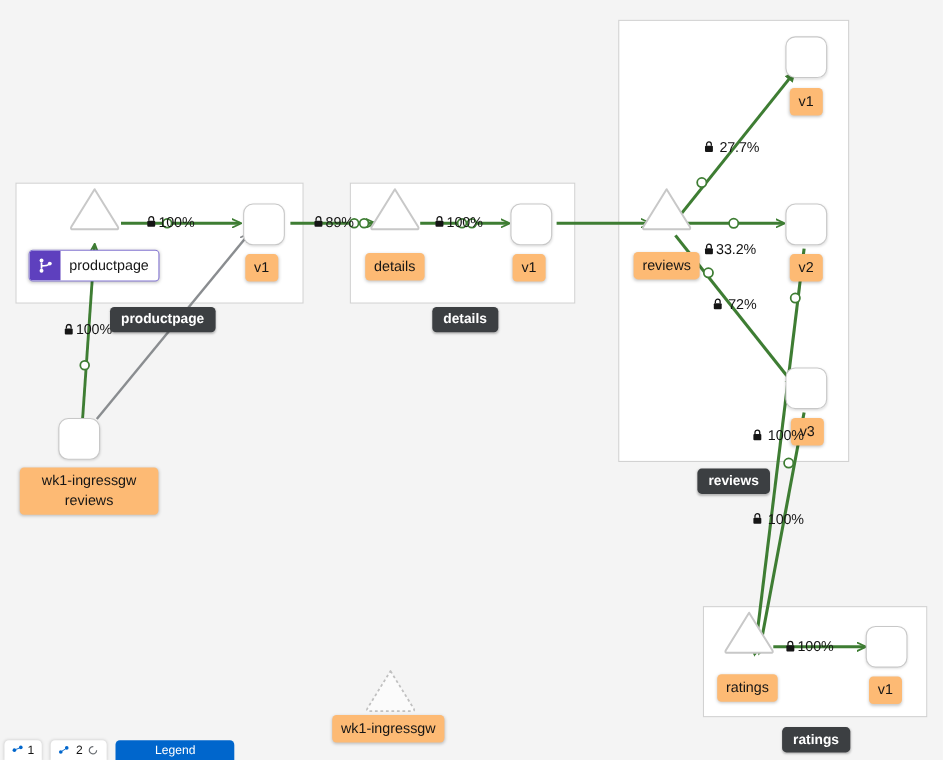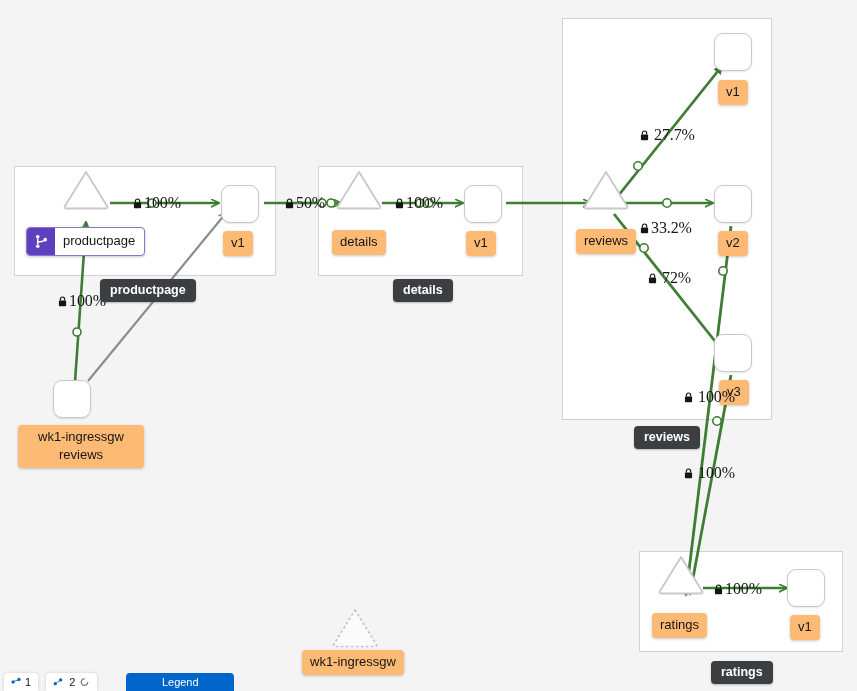--- a/index.html
+++ b/index.html
@@ -97,24 +97,24 @@
     font-size: 13px;
     color: #151515;
   }
 
   
   .elabel {
     position: absolute;
     display: flex;
     align-items: center;
     gap: 2px;
-    font-size: 16px;
+    font-size: 13px;
     color: #151515;
     white-space: nowrap;
-    font-family: Liberation Serif, serif;
+    font-family: Liberation Sans, sans-serif;
   }
   .elabel .lock { display: block; }
   .elabel .pct { letter-spacing: -0.1px; }
 
   
   .toolbar {
     position: absolute;
     left: 0;
     bottom: 0;
     height: 18px;
@@ -140,21 +140,20 @@
     background: #0066cc;
     border-radius: 4px 4px 0 0;
     height: 18px;
     width: 108px;
     color: #fff;
     font-size: 11px;
     display: flex;
     align-items: center;
     justify-content: center;
     overflow: hidden;
-    margin-left: 21px;
   }
 </style>
 </head>
 <body>
 
 <div id="stage">
 
   <div class="ns-box" style="left:14px; top:166px; width:262px; height:110px;"></div>
   <div class="ns-box" style="left:318px; top:166px; width:205px; height:110px;"></div>
   <div class="ns-box" style="left:562px; top:18px; width:210px; height:402px;"></div>
@@ -313,21 +312,21 @@
       <rect x="1" y="5" width="8" height="6.2" rx="1" fill="#151515"></rect>
     </svg>
     <span class="pct">100%</span>
   </div>
 
   <div class="elabel" style="left:285px; top:194px;">
     <svg class="lock" width="9" height="11" viewBox="0 0 10 12">
       <path d="M2.6,5 V3.4 A2.4,2.4 0 0 1 7.4,3.4 V5" fill="none" stroke="#151515" stroke-width="1.3"></path>
       <rect x="1" y="5" width="8" height="6.2" rx="1" fill="#151515"></rect>
     </svg>
-    <span class="pct">50%</span>
+    <span class="pct">89%</span>
   </div>
 
   <div class="elabel" style="left:395px; top:194px;">
     <svg class="lock" width="9" height="11" viewBox="0 0 10 12">
       <path d="M2.6,5 V3.4 A2.4,2.4 0 0 1 7.4,3.4 V5" fill="none" stroke="#151515" stroke-width="1.3"></path>
       <rect x="1" y="5" width="8" height="6.2" rx="1" fill="#151515"></rect>
     </svg>
     <span class="pct">100%</span>
   </div>
 

